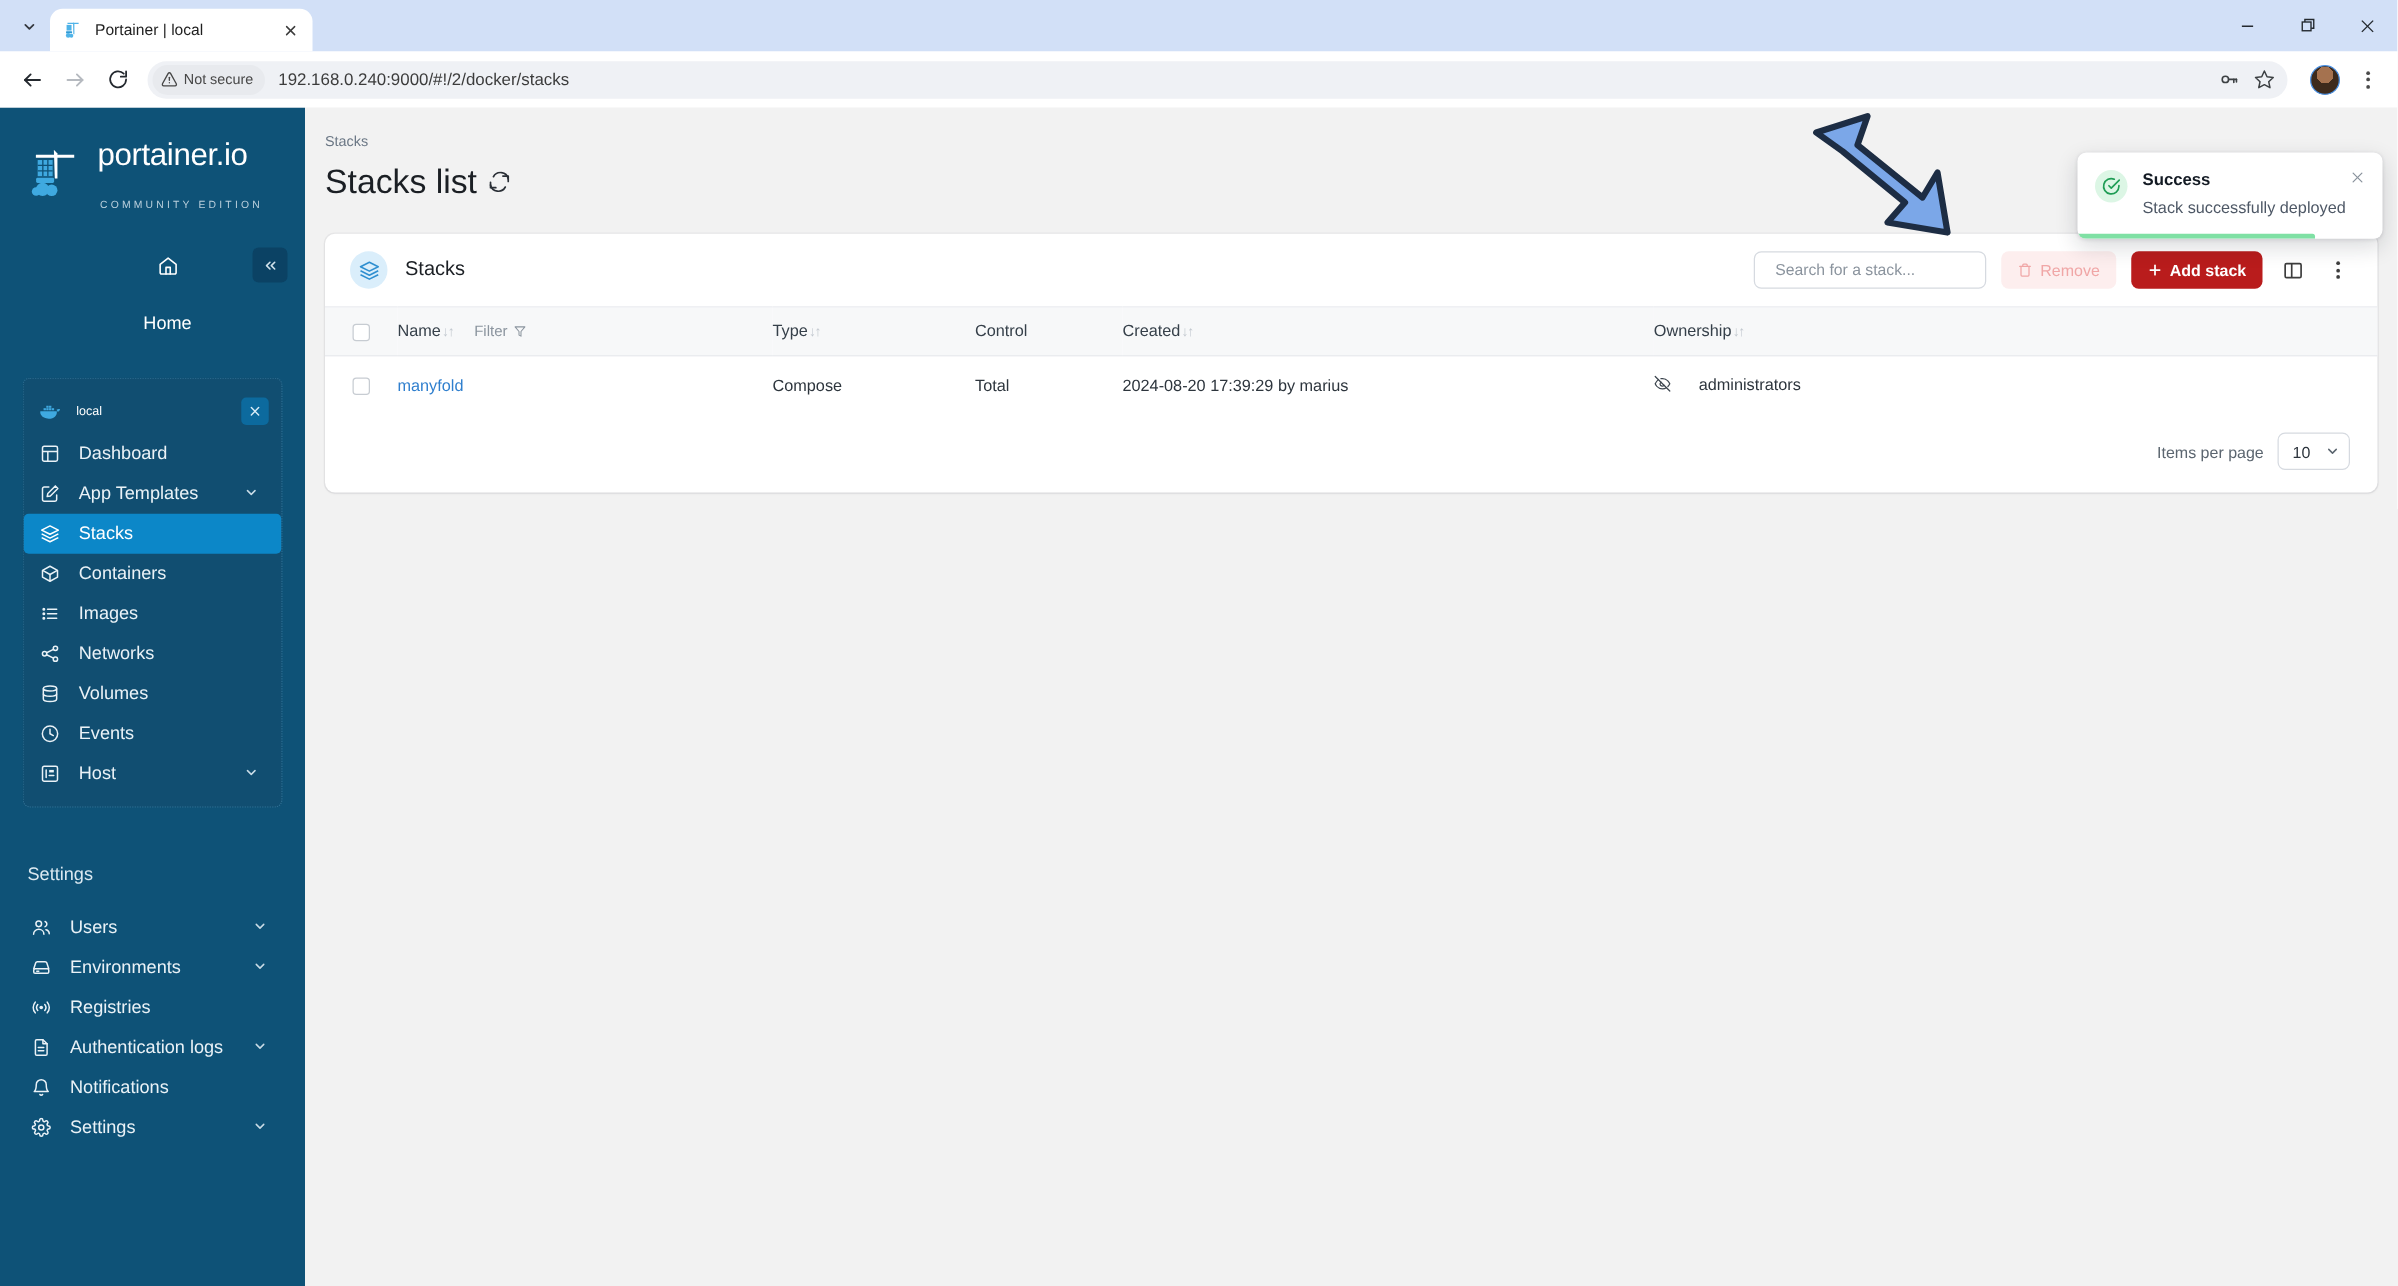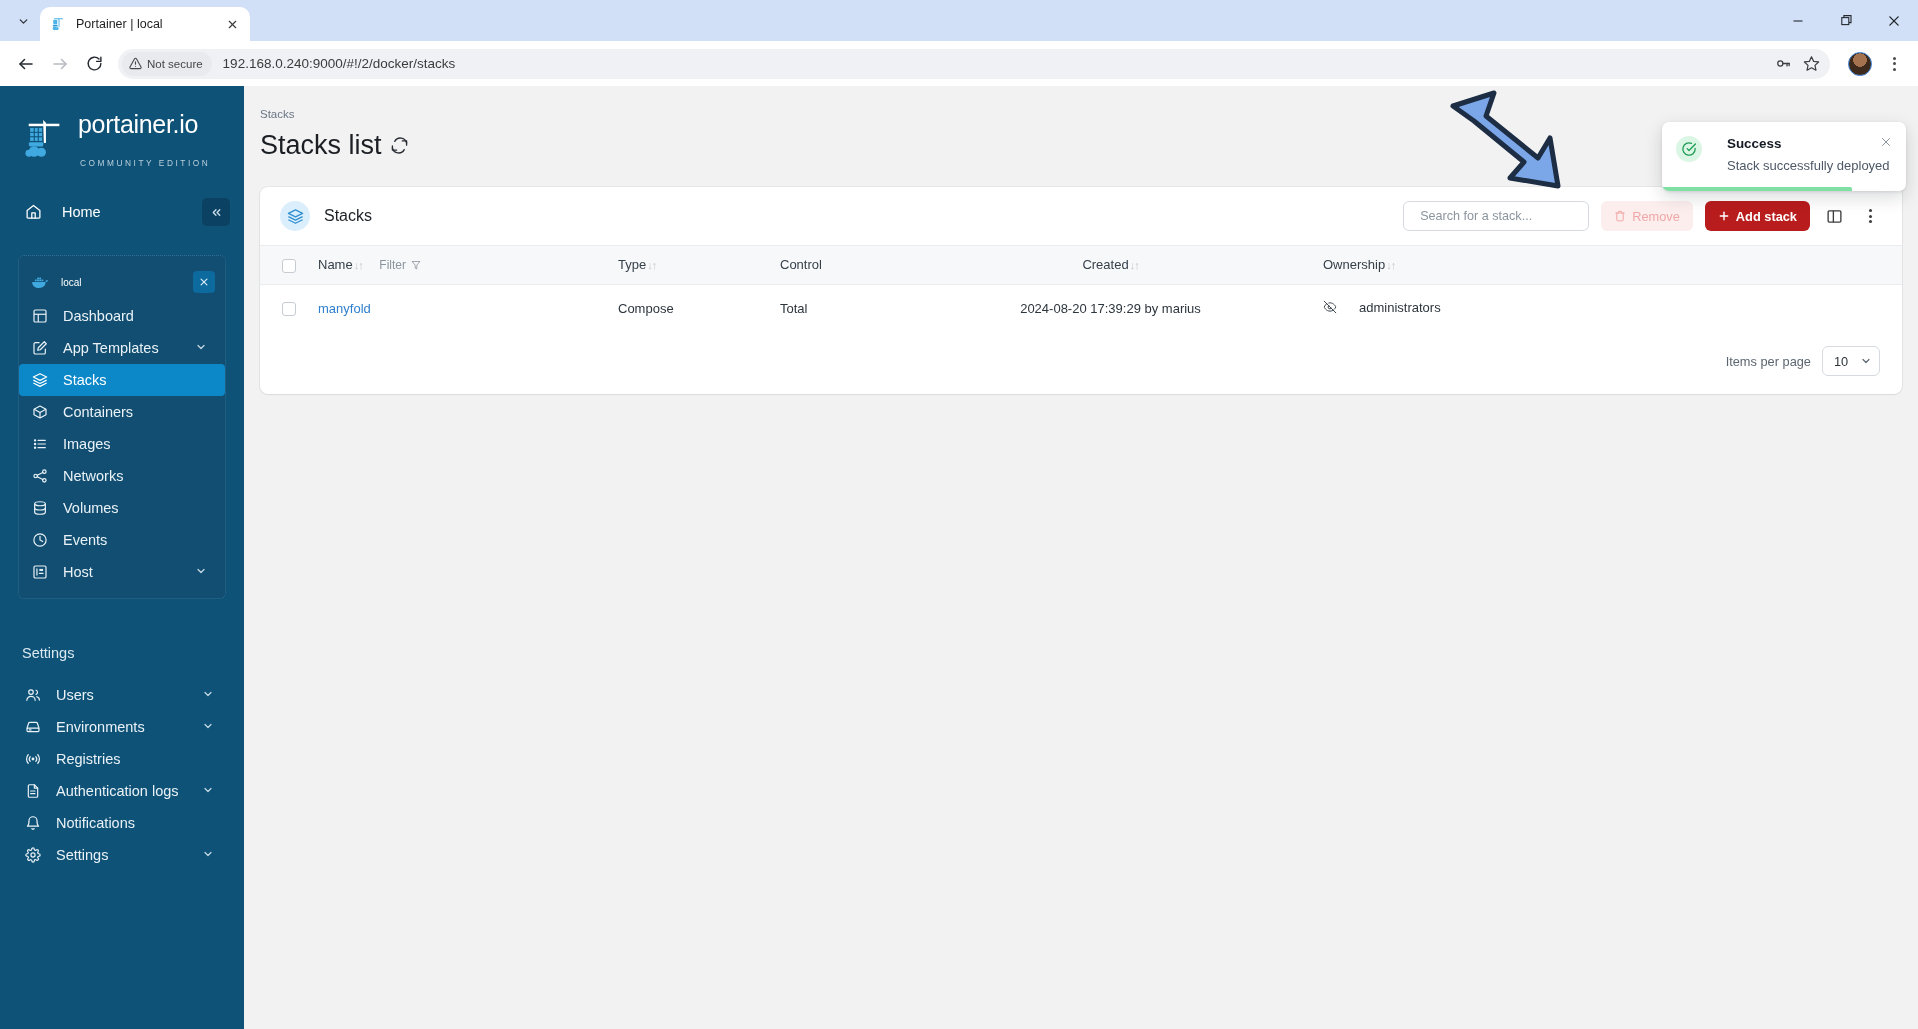--- a/index.html
+++ b/index.html
@@ -101,22 +101,22 @@
   .logo-sub {
     font-size: 8.3px; color: #b9cfdc; letter-spacing: 2.55px;
     margin-top: 21px; margin-left: 2px;
   }
   .collapse-btn {
     position: absolute; right: 14px; top: 112px; width: 28px; height: 28px;
     background: #0b4264; border-radius: 5px; display: flex; align-items: center;
     justify-content: center; color: #cfe0ea; font-size: 13px; cursor: pointer;
   }
   .nav-home {
-    display: flex; align-items: center; gap: 20px; padding: 9px 0 9px 24px;
-    margin-top: 26px; font-size: 14.5px; cursor: pointer;
+    display: flex; align-items: center; gap: 30px; padding: 9px 0 9px 24px;
+    margin-top: 26px; font-size: 14.5px; cursor: pointer; flex-direction: column;
   }
   .env-block {
     margin: 26px 18px 0 18px; background: #114e71; border-radius: 6px;
     padding: 8px 0 10px 0; border: 1px dotted #2e6f93;
   }
   .env-head {
     display: flex; align-items: center; gap: 12px; padding: 7px 10px 7px 12px;
     position: relative; cursor: pointer;
   }
   .env-name { font-size: 10px; color: #ffffff; flex: 1; }
@@ -193,39 +193,39 @@
   .th-filter { font-size: 12px; color: #8b949e; margin-left: 13px; cursor: pointer; }
   td { font-size: 13px; color: #2d353d; padding: 15px 0; }
   .cb {
     width: 14px; height: 14px; border: 1px solid #c7ccd2; border-radius: 3px;
     background: #fff; display: inline-block; vertical-align: middle; cursor: pointer;
   }
   .col-cb { width: 58px; padding-left: 22px; }
   .col-name { width: 300px; }
   .col-type { width: 162px; }
   .col-control { width: 118px; }
-  .col-created { width: 425px; text-align: center; }
+  .col-created { width: 425px; }
   .link { color: #2f7fce; cursor: pointer; }
   .owner { display: inline-flex; align-items: center; gap: 22px; color: #2d353d; }
   .table-foot {
     display: flex; align-items: center; justify-content: flex-end;
     padding: 14px 22px 18px 0; gap: 11px;
   }
   .ipp-label { font-size: 12.8px; color: #5c6670; }
   .ipp-select {
     width: 58px; height: 30px; border: 1px solid #d6dae0; border-radius: 6px;
     display: flex; align-items: center; justify-content: space-between;
     padding: 0 7px 0 11px; font-size: 12.8px; color: #2d353d; cursor: pointer;
   }
 
   
   .toast {
     position: absolute; right: 12px; top: 36px; width: 244px; background: #ffffff;
     border-radius: 7px; box-shadow: 0 6px 18px rgba(16,24,40,0.16), 0 1px 3px rgba(16,24,40,0.1);
-    padding: 14px 14px 16px 14px; display: flex; gap: 25px; overflow: hidden;
+    padding: 14px 14px 16px 14px; display: flex; gap: 12px; overflow: hidden;
   }
   .toast-ico {
     width: 26px; height: 26px; border-radius: 50%; background: #dcf6e5;
     display: flex; align-items: center; justify-content: center; flex: 0 0 26px;
   }
   .toast-title { font-size: 13.4px; color: #141b24; font-weight: bold; }
   .toast-msg { font-size: 13px; color: #4e5866; margin-top: 6px; line-height: 1.35; }
   .toast-close { margin-left: auto; color: #8b949e; font-size: 14px; cursor: pointer; line-height: 1; }
   .toast-bar {
     position: absolute; left: 0; bottom: 0; height: 4px; width: 78%;

